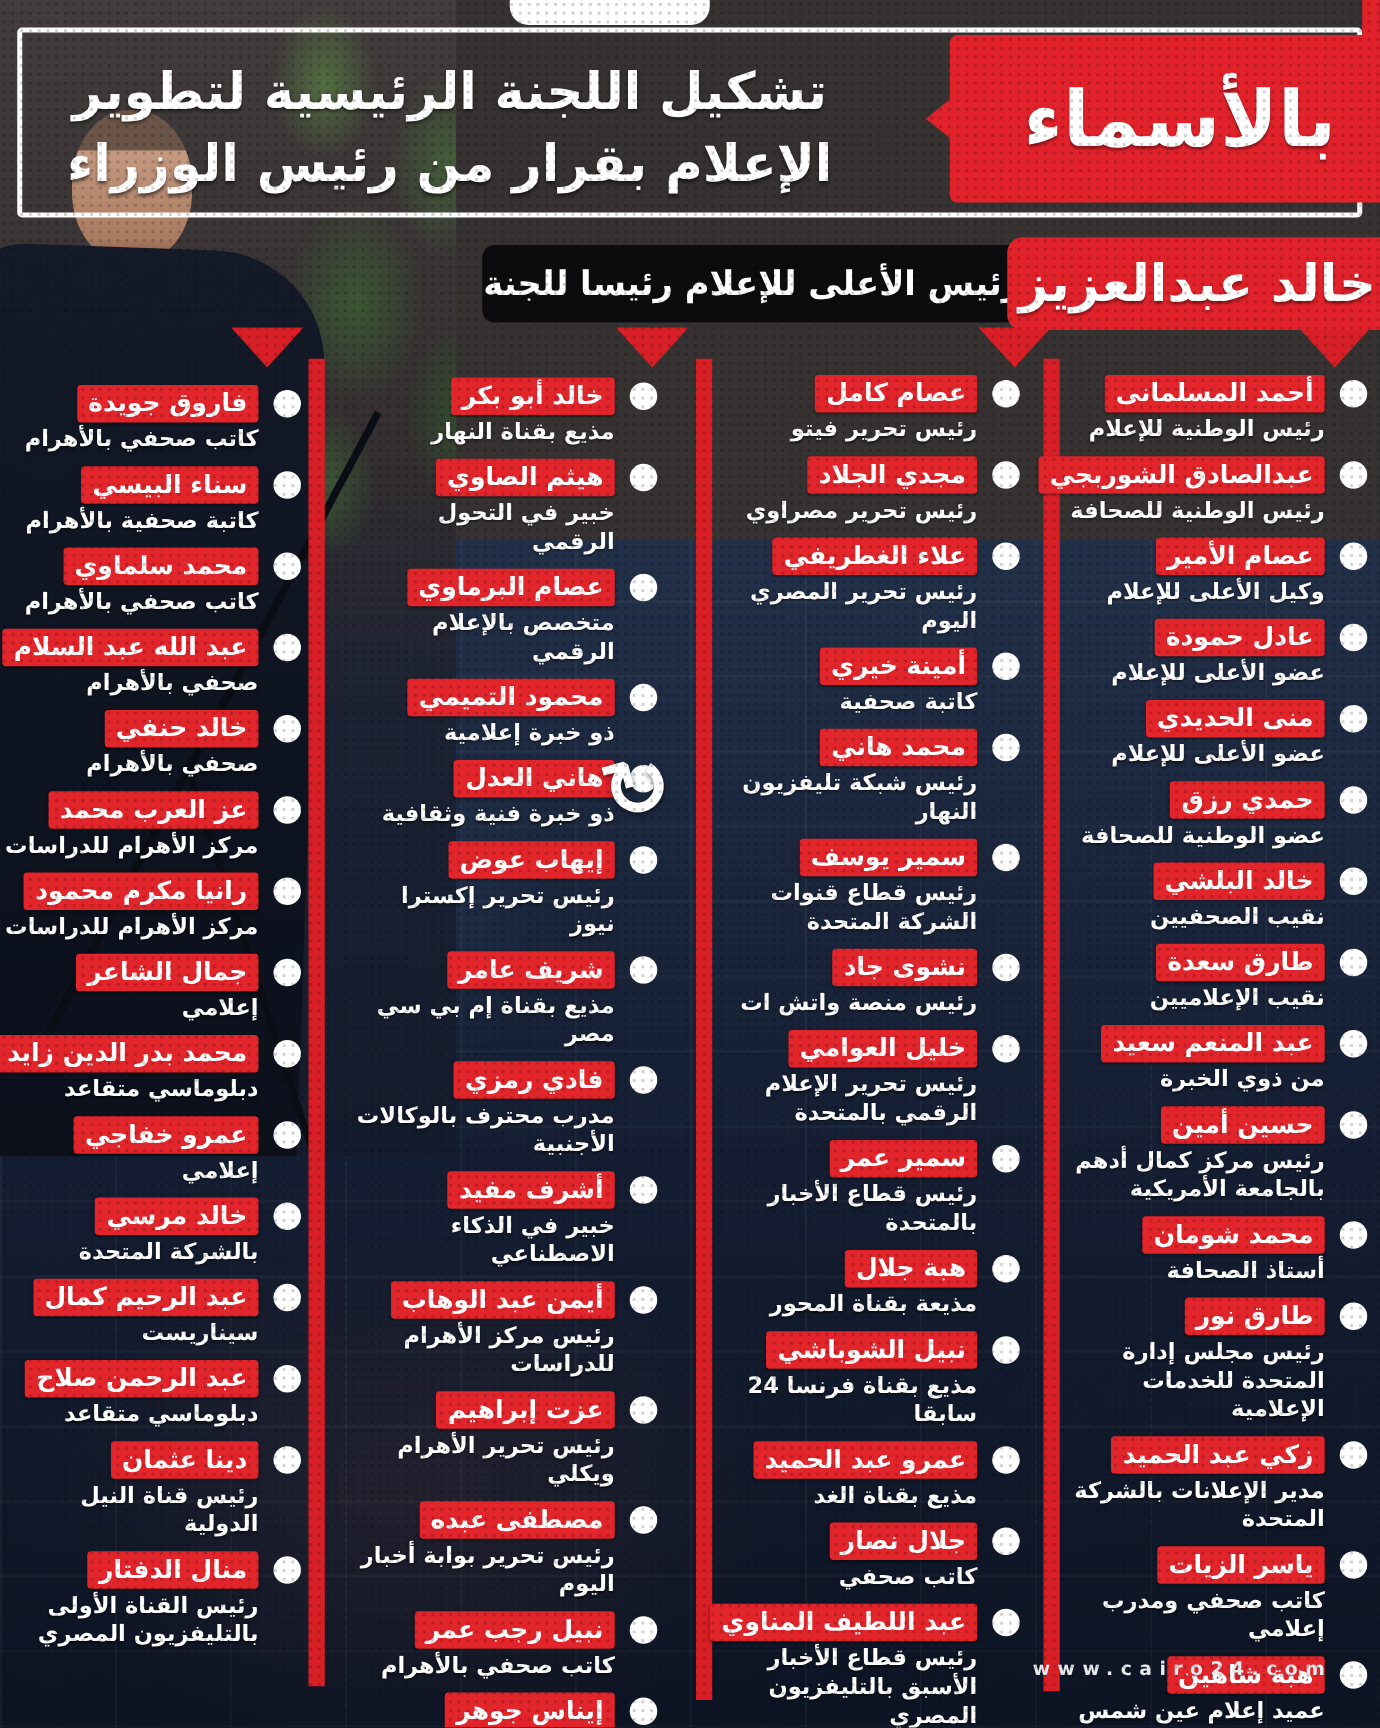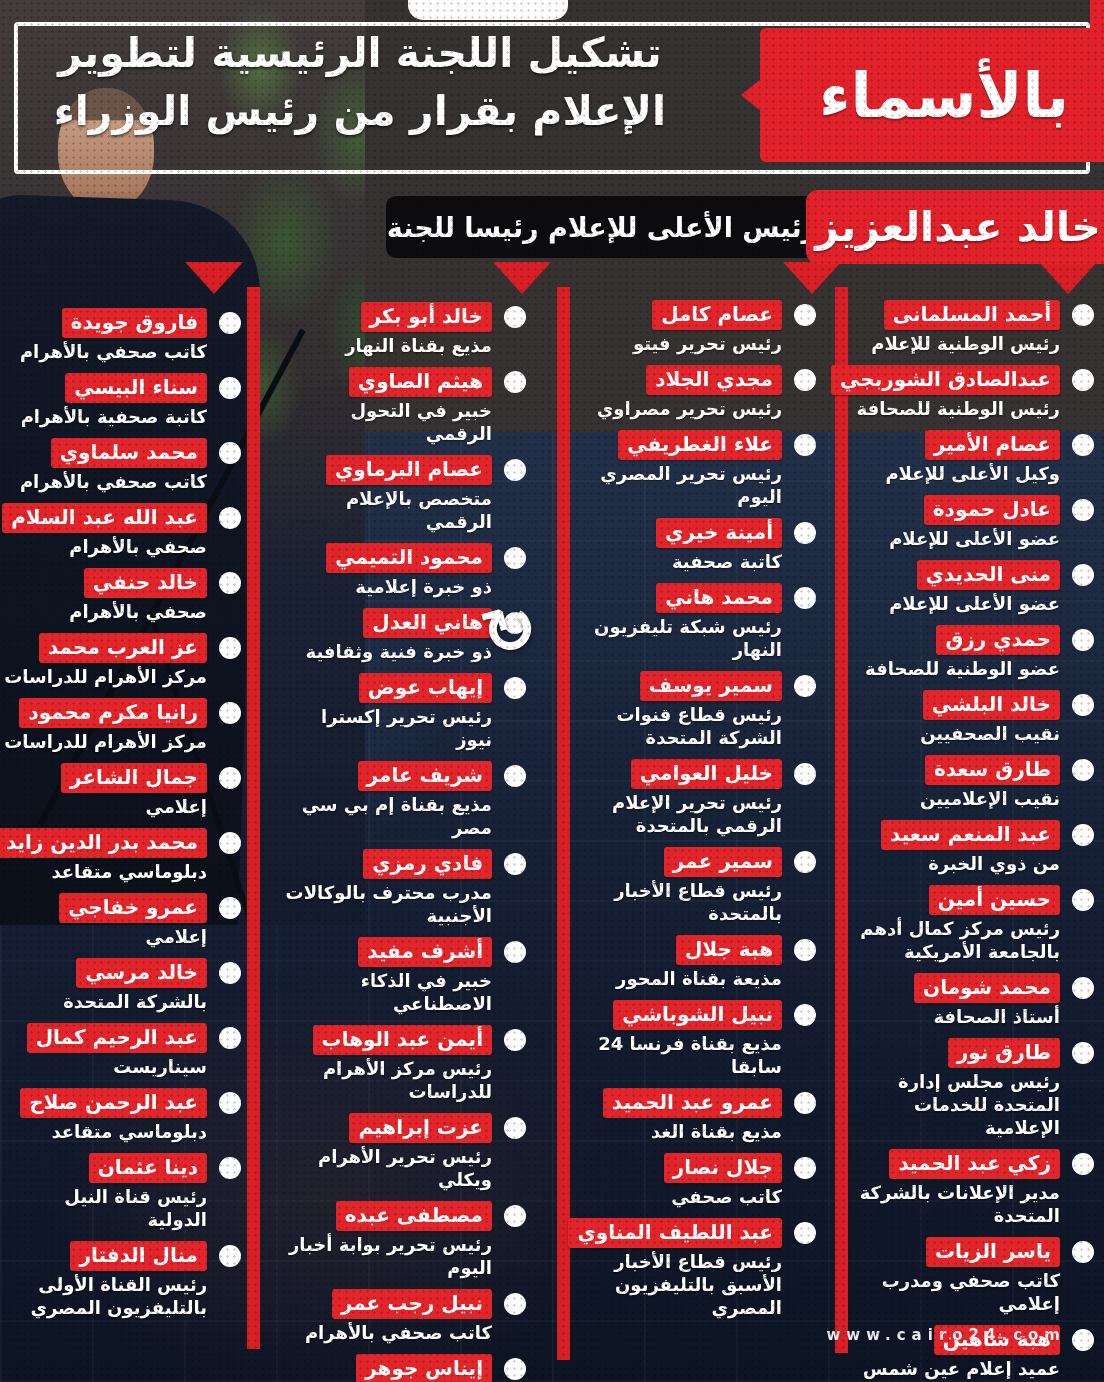--- a/index.html
+++ b/index.html
@@ -36,21 +36,21 @@
   .photo .shirt{position:absolute;left:88px;top:212px;width:44px;height:120px;background:#cfd4d8;transform:rotate(4deg);}
   .photo .mic1{position:absolute;left:300px;top:330px;width:6px;height:560px;background:#0a0d14;transform:rotate(28deg);transform-origin:top;}
   .photo .mic2{position:absolute;left:150px;top:620px;width:5px;height:380px;background:#0a0d14;transform:rotate(-18deg);transform-origin:top;}
   .dots{position:absolute;inset:0;z-index:40;pointer-events:none;opacity:.20;
     background-image:radial-gradient(rgba(0,0,0,0.9) 1.1px, transparent 1.2px);
     background-size:7px 7px;}
   
   .top-tab{position:absolute;left:408px;top:-14px;width:160px;height:34px;background:#ffffff;border-radius:0 0 15px 15px;z-index:12;}
   .top-strip{position:absolute;right:0;top:0;width:14px;height:46px;background:#e1222a;z-index:12;}
   .title-frame{position:absolute;left:14px;top:22px;width:1068px;height:144px;border:4px solid #ffffff;border-radius:4px;z-index:10;}
-  .title-text{position:absolute;left:30px;top:24px;width:660px;z-index:11;color:#ffffff;
+  .title-text{position:absolute;left:30px;top:44px;width:660px;z-index:11;color:#ffffff;
     font-weight:bold;font-size:41px;line-height:1.42;text-align:center;
     text-shadow:0 2px 3px rgba(0,0,0,.55);}
   .byname-box{position:absolute;left:760px;top:28px;width:368px;height:134px;background:#e1222a;border-radius:6px;z-index:11;
     display:flex;align-items:center;justify-content:center;}
   .byname-box .notch{position:absolute;left:-19px;top:50%;transform:translateY(-50%);width:0;height:0;
     border-top:17px solid transparent;border-bottom:17px solid transparent;border-left:none;border-right:21px solid #e1222a;}
   .byname-label{color:#fff;font-weight:bold;font-size:62px;text-shadow:0 2px 2px rgba(0,0,0,.35);}
   .chair-role-box{position:absolute;left:386px;top:196px;width:432px;height:62px;background:#0c0c0e;border-radius:10px;z-index:11;
     display:flex;align-items:center;justify-content:center;}
   .chair-role-box span{color:#fff;font-weight:bold;font-size:27px;}
@@ -132,20 +132,21 @@
     <div class="member"><span class="bullet"></span><span class="badge">ياسر الزيات</span><div class="role">كاتب صحفي ومدرب إعلامي</div></div>
     <div class="member"><span class="bullet"></span><span class="badge">هبة شاهين</span><div class="role">عميد إعلام عين شمس</div></div>
   </div>
 <div class="column" style="right:286px;top:300px;width:244px;">
     <div class="member"><span class="bullet"></span><span class="badge">عصام كامل</span><div class="role">رئيس تحرير فيتو</div></div>
     <div class="member"><span class="bullet"></span><span class="badge">مجدي الجلاد</span><div class="role">رئيس تحرير مصراوي</div></div>
     <div class="member"><span class="bullet"></span><span class="badge">علاء الغطريفي</span><div class="role">رئيس تحرير المصري اليوم</div></div>
     <div class="member"><span class="bullet"></span><span class="badge">أمينة خيري</span><div class="role">كاتبة صحفية</div></div>
     <div class="member"><span class="bullet"></span><span class="badge">محمد هاني</span><div class="role">رئيس شبكة تليفزيون النهار</div></div>
     <div class="member"><span class="bullet"></span><span class="badge">سمير يوسف</span><div class="role">رئيس قطاع قنوات الشركة المتحدة</div></div>
+    <div class="member"><span class="bullet"></span><span class="badge">نشوى جاد</span><div class="role">رئيس منصة واتش ات</div></div>
     <div class="member"><span class="bullet"></span><span class="badge">خليل العوامي</span><div class="role">رئيس تحرير الإعلام الرقمي بالمتحدة</div></div>
     <div class="member"><span class="bullet"></span><span class="badge">سمير عمر</span><div class="role">رئيس قطاع الأخبار بالمتحدة</div></div>
     <div class="member"><span class="bullet"></span><span class="badge">هبة جلال</span><div class="role">مذيعة بقناة المحور</div></div>
     <div class="member"><span class="bullet"></span><span class="badge">نبيل الشوباشي</span><div class="role">مذيع بقناة فرنسا 24 سابقا</div></div>
     <div class="member"><span class="bullet"></span><span class="badge">عمرو عبد الحميد</span><div class="role">مذيع بقناة الغد</div></div>
     <div class="member"><span class="bullet"></span><span class="badge">جلال نصار</span><div class="role">كاتب صحفي</div></div>
     <div class="member"><span class="bullet"></span><span class="badge">عبد اللطيف المناوي</span><div class="role">رئيس قطاع الأخبار الأسبق بالتليفزيون المصري</div></div>
   </div>
 <div class="column" style="right:576px;top:302px;width:244px;">
     <div class="member"><span class="bullet"></span><span class="badge">خالد أبو بكر</span><div class="role">مذيع بقناة النهار</div></div>

